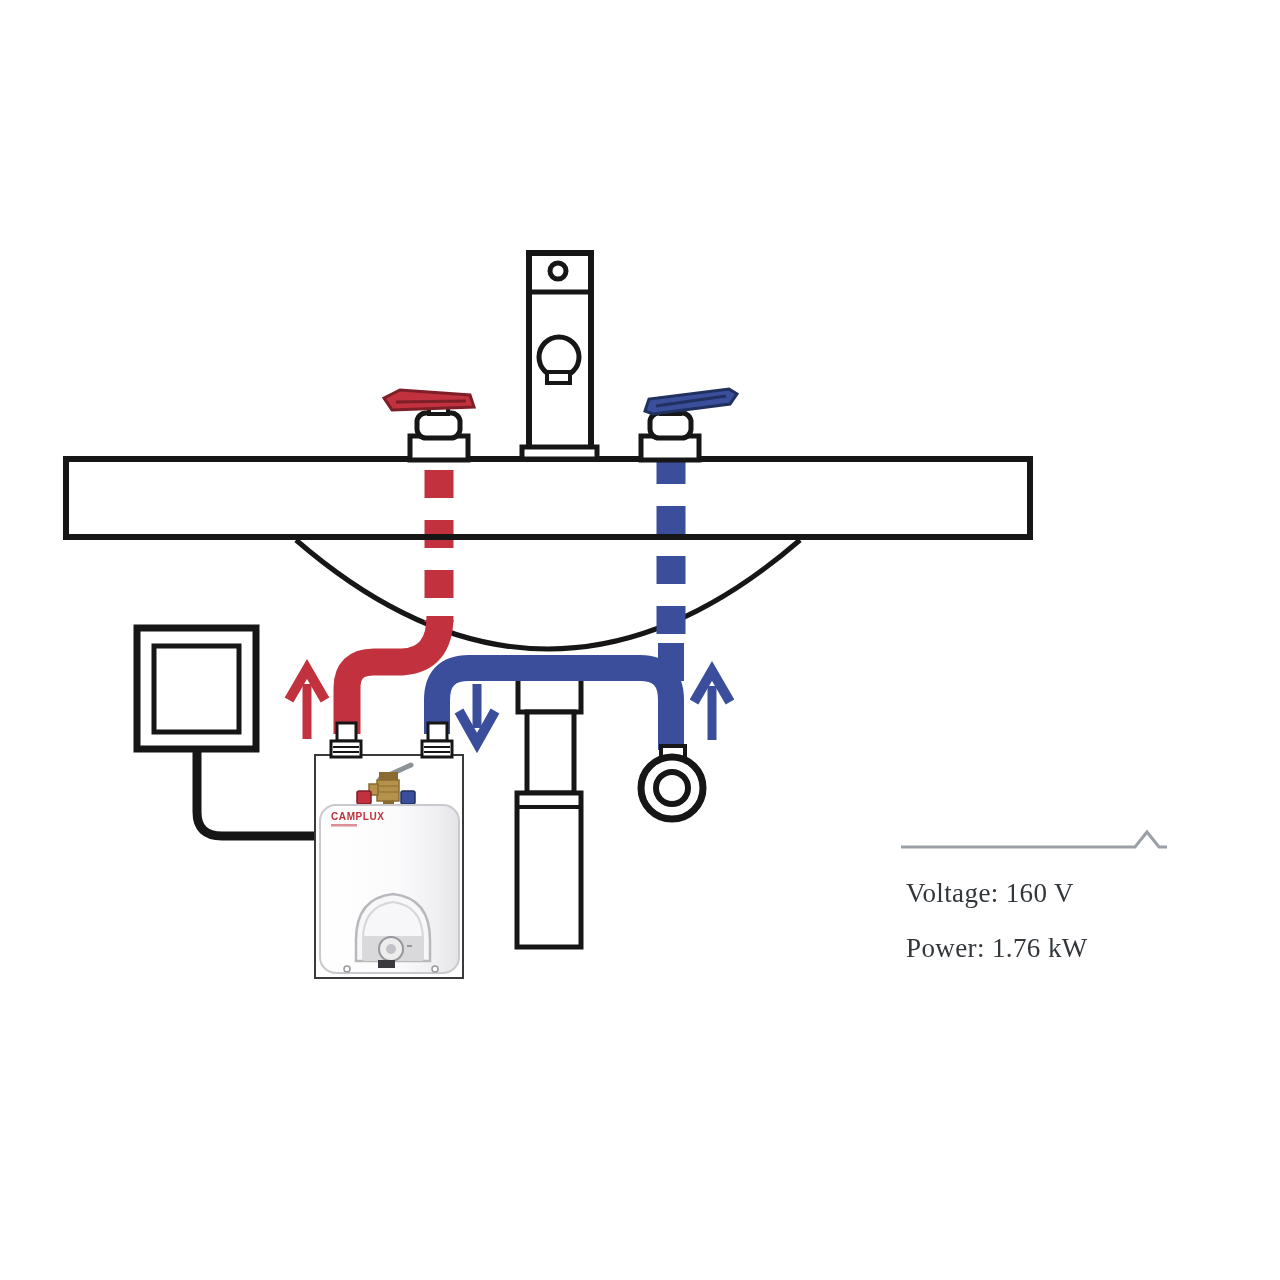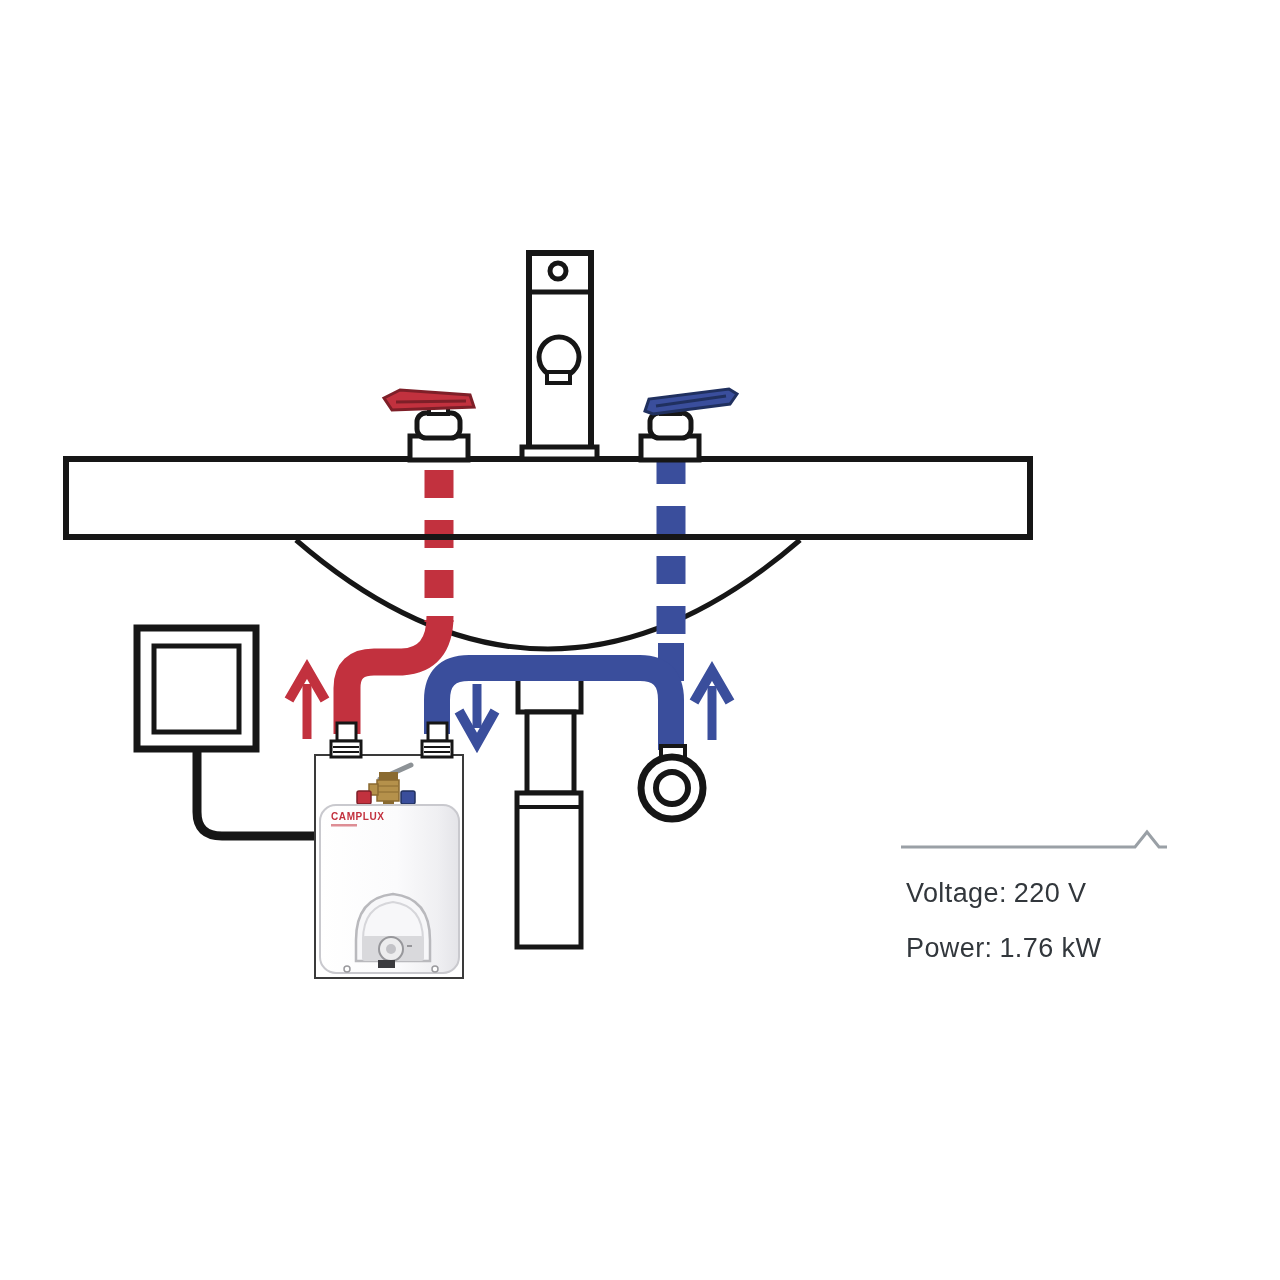--- a/index.html
+++ b/index.html
@@ -14,21 +14,21 @@
   .cold-stroke{stroke:var(--cold-water);}
   .cold-fill{fill:var(--cold-water);}
   .ink{stroke:#161616;}
   .nofill{fill:none;}
   .white{fill:#ffffff;}
   .callout{stroke:var(--callout-line);}
   .specs{
     position:absolute;left:906px;top:878px;color:var(--text);
     font-size:27px;letter-spacing:.4px;
   }
-  .spec-row{display:flex;align-items:center;margin-bottom:24px;}
+  .spec-row{display:flex;align-items:center;margin-bottom:24px;font-family:Liberation Serif, serif;}
   .spec-row .lbl{margin-right:7px;}
   .logo-text{fill:var(--logo-red);font-family:"Liberation Sans",sans-serif;
     font-size:10px;font-weight:bold;letter-spacing:.6px;}
 </style>
 </head>
 <body>
 
 <div id="canvas">
 
 <svg id="scene" width="1280" height="1280" viewBox="0 0 1280 1280">
@@ -157,21 +157,21 @@
     <circle cx="347" cy="969" r="3" fill="#ffffff" stroke="#9a9a9e" stroke-width="1.5"></circle>
     <circle cx="435" cy="969" r="3" fill="#ffffff" stroke="#9a9a9e" stroke-width="1.5"></circle>
   </g>
 
   <polyline points="901,847 1135,847 1147,832 1159,847 1167,847" class="nofill callout" stroke-width="3"></polyline>
 </svg>
 
 <div class="specs">
   <div class="spec-row">
     <span class="lbl">Voltage:</span>
-    <span class="val">220 V</span>
+    <span class="val">160 V</span>
   </div>
   <div class="spec-row">
     <span class="lbl">Power:</span>
     <span class="val">1.76 kW</span>
   </div>
 </div>
 
 </div>
 
 </body></html>

